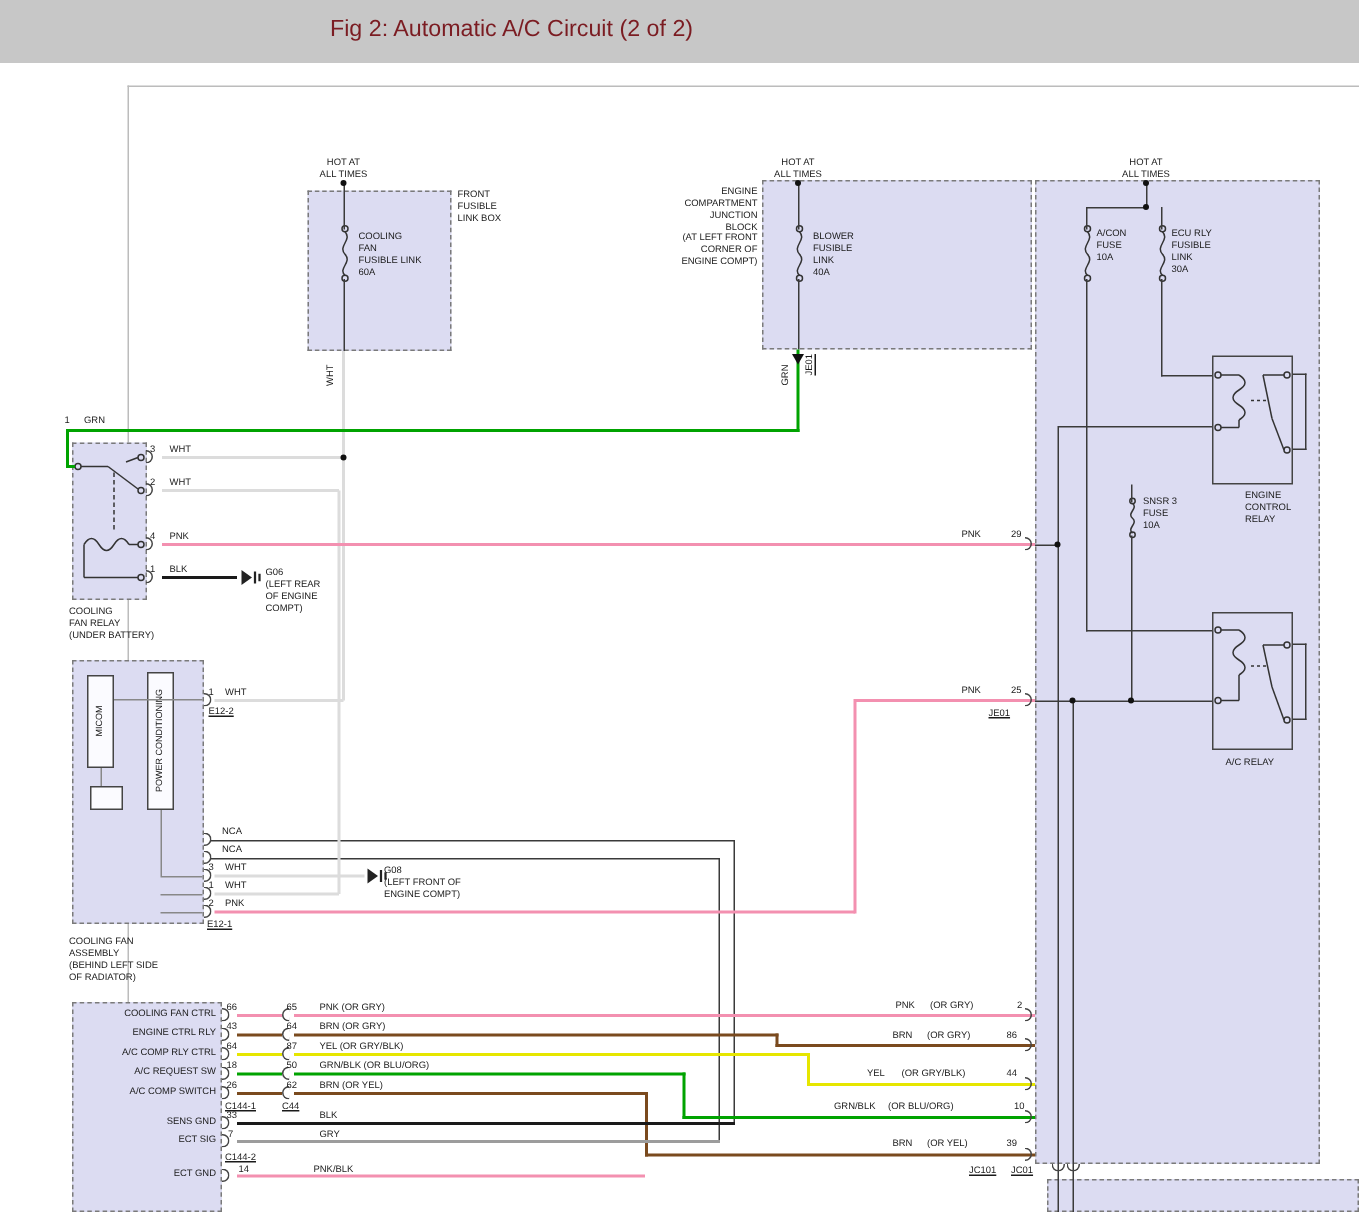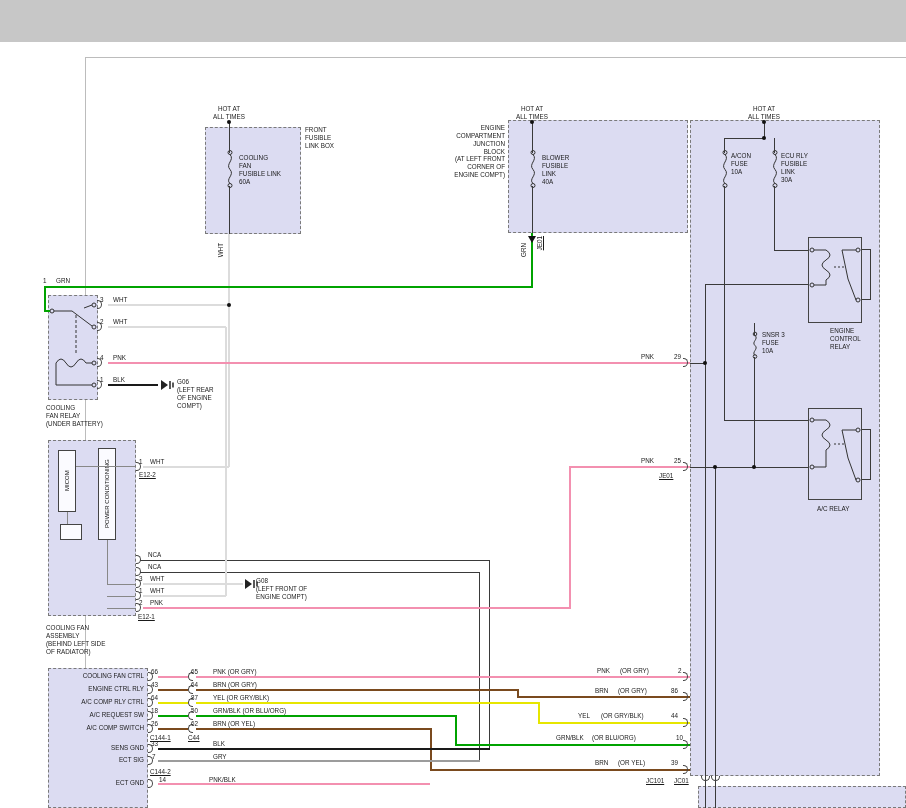--- a/index.html
+++ b/index.html
@@ -36,20 +36,21 @@
   .arcD { position:absolute; width:9px; height:5px; border:1px solid #444; border-top:0; border-radius:0 0 5px 5px; }
   .tri { position:absolute; width:0; height:0; border-left:4px solid transparent; border-right:4px solid transparent; border-top:7px solid #111; }
   svg.sym { position:absolute; overflow:visible; }
   .rot { display:flex; align-items:center; justify-content:center; writing-mode:vertical-rl; transform:rotate(180deg); font-size:6px; color:#111; }
 </style>
 </head>
 <body>
 
 <div id="canvas">
   <div id="topbar"></div>
+  <div id="title">Fig 2: Automatic A/C Circuit (2 of 2)</div>
   <div id="sheet"></div>
 
   <div class="box" style="left:205px;top:127px;width:96px;height:107px"></div>
   <div class="box" style="left:508px;top:120px;width:180px;height:113px"></div>
   <div class="box" style="left:690px;top:120px;width:190px;height:656px"></div>
   <div class="box" style="left:698px;top:786px;width:208px;height:22px"></div>
   <div class="box" style="left:48px;top:295px;width:50px;height:105px"></div>
   <div class="box" style="left:48px;top:440px;width:88px;height:176px"></div>
   <div class="wbox rot" style="left:58px;top:450px;width:18px;height:62px">MICOM</div>
   <div class="wbox rot" style="left:98px;top:448px;width:18px;height:92px">POWER CONDITIONING</div>

